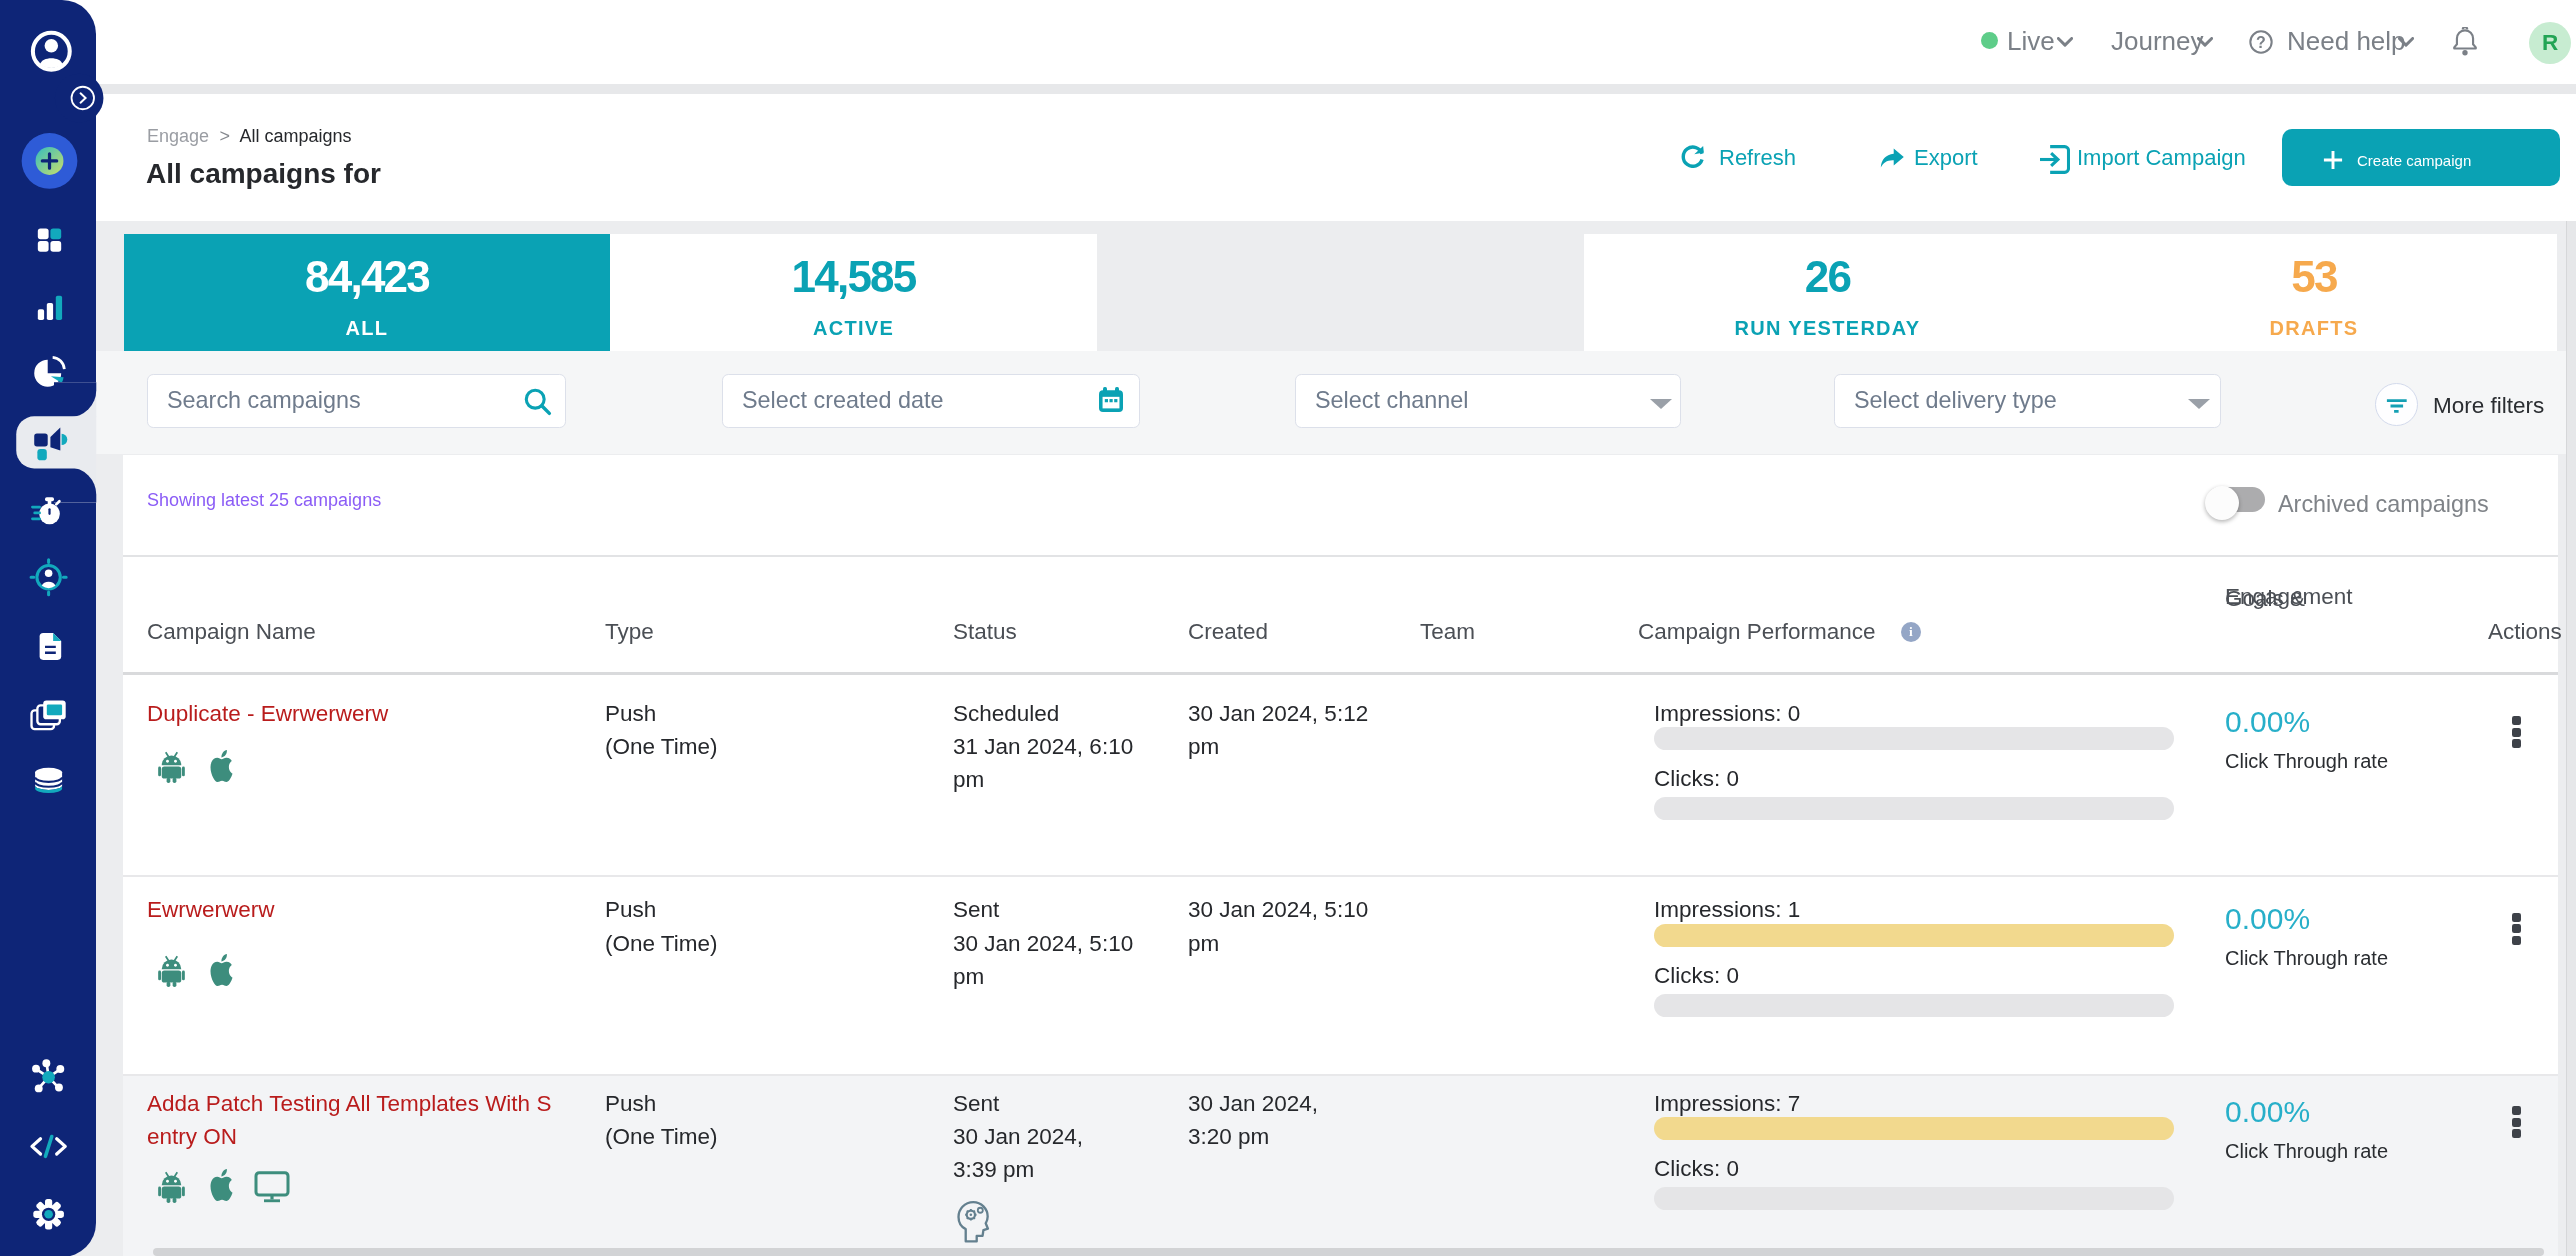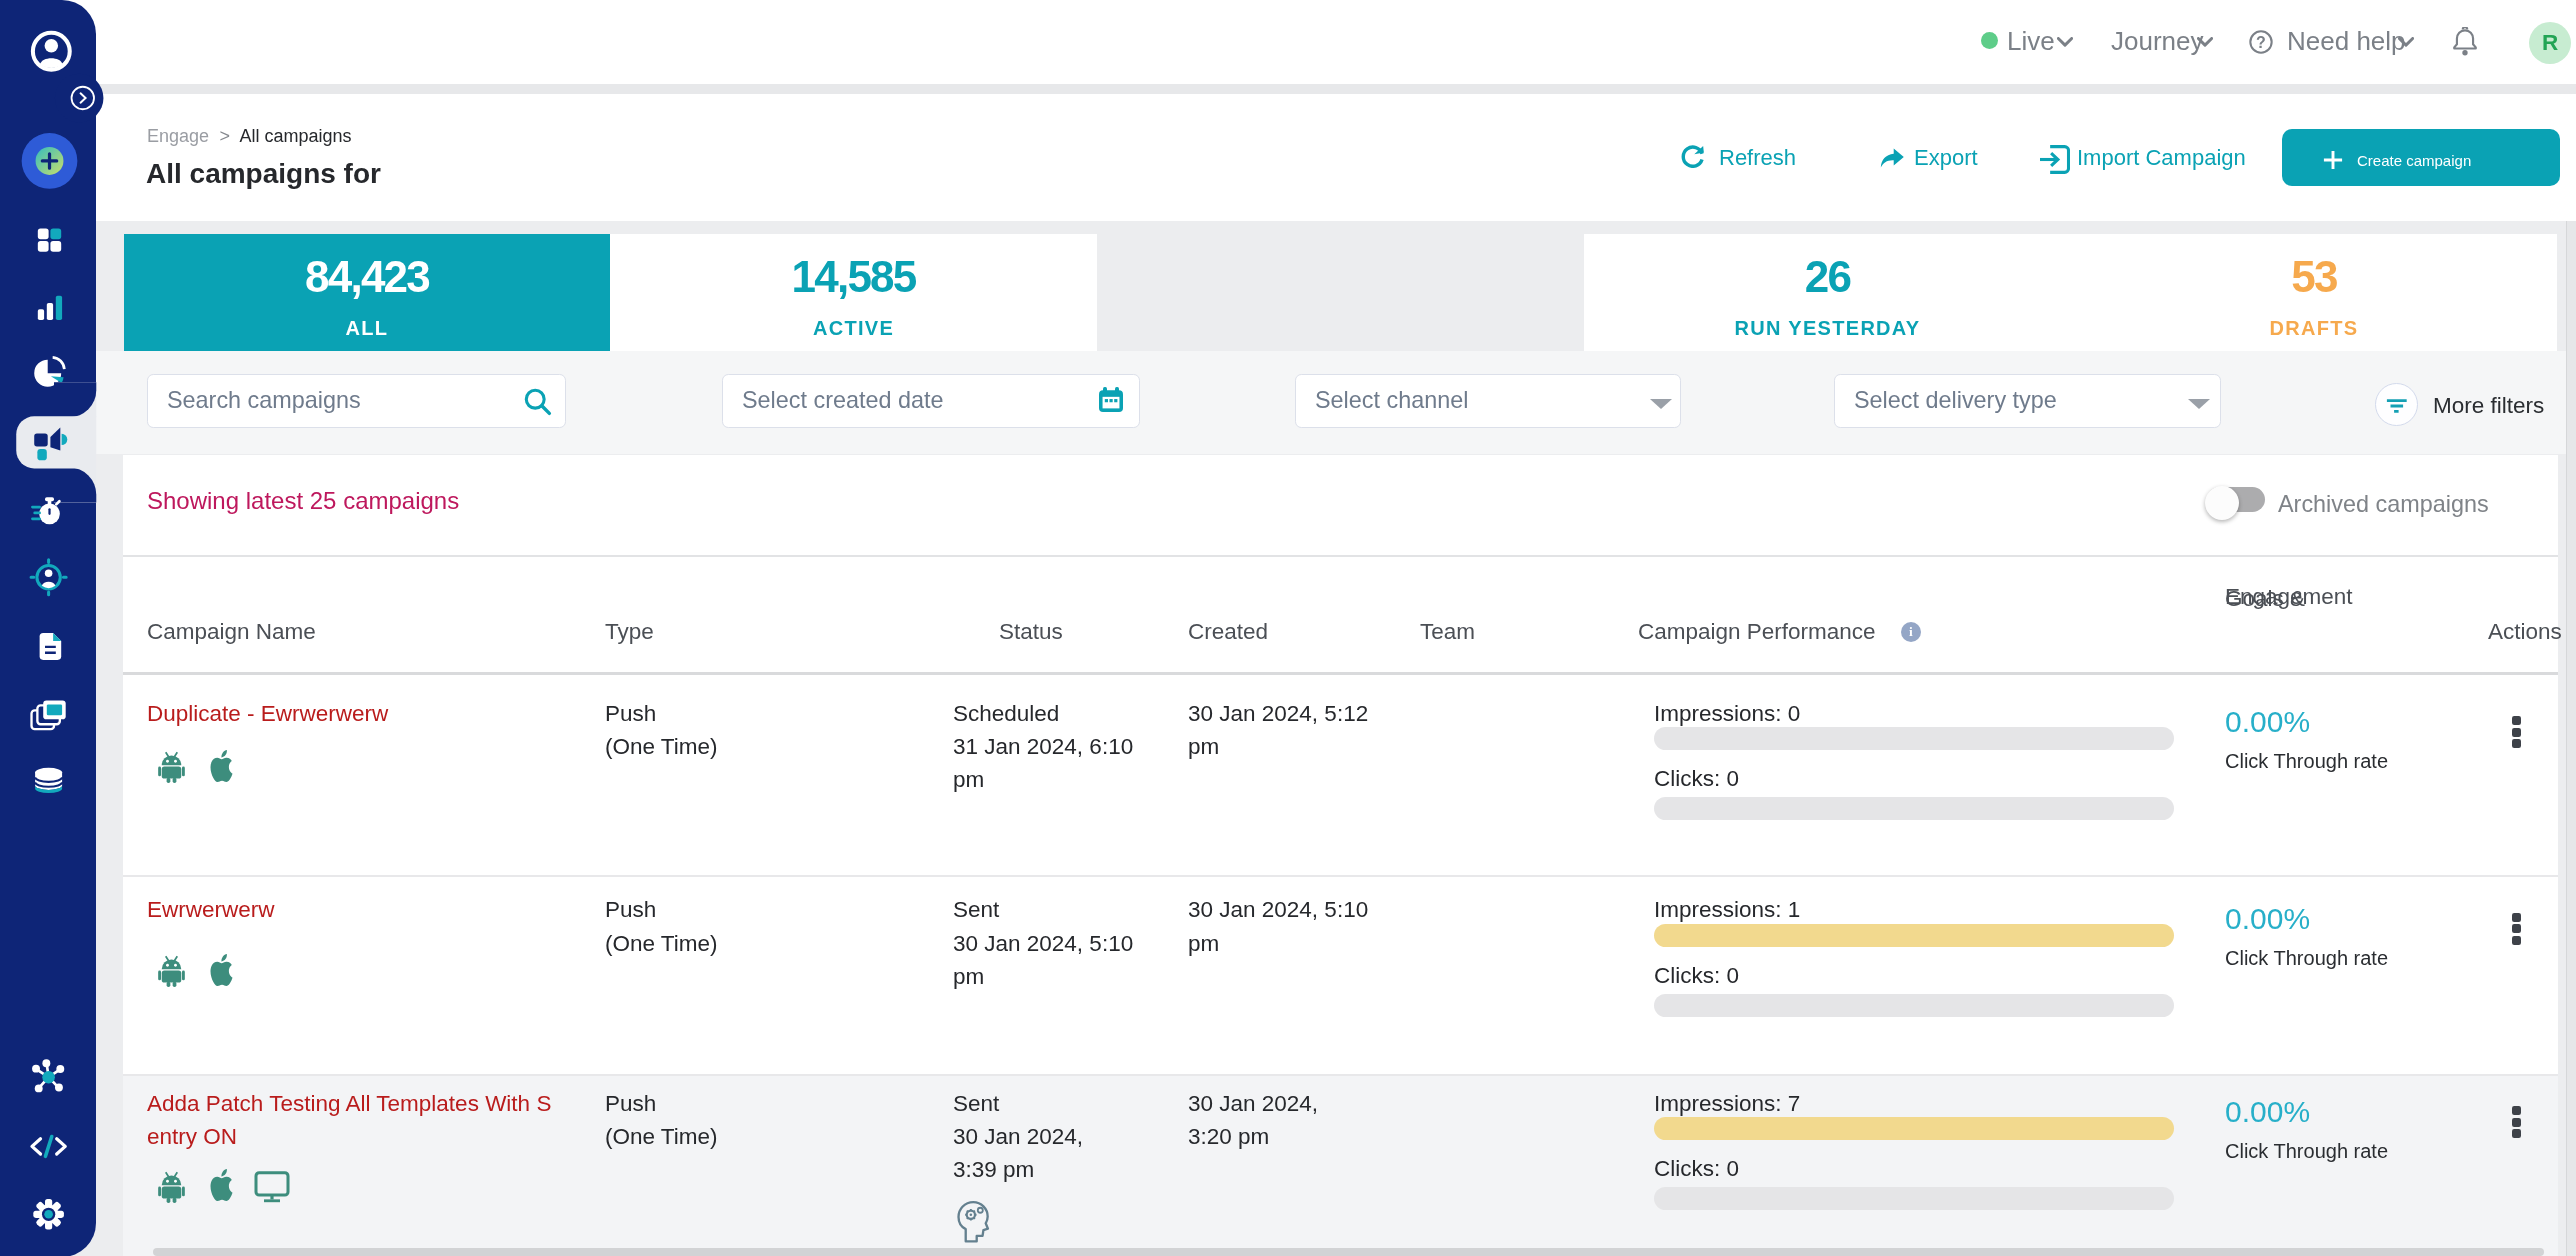--- a/index.html
+++ b/index.html
@@ -132,28 +132,28 @@
   <div class="seltri" style="left:1650px; top:399px;"></div>
   <div class="input" style="left:1834px; width:387px;"></div>
   <div class="ph" style="left:1854px; top:387px;">Select delivery type</div>
   <div class="seltri" style="left:2188px; top:399px;"></div>
   <div class="abs" style="left:2375px; top:383px; width:43px; height:43px; border-radius:50%; background:#FEFEFF; border:1.8px solid #D3DAEC;"></div>
   <svg class="abs" style="left:2386px; top:399px;" width="21.6" height="14.4" viewBox="0 0 24 16">
     <path d="M1 1.8 h22 M5 7.8 h14 M9 13.8 h5" stroke="#15A0B4" stroke-width="3.2"></path>
   </svg>
   <div class="abs" style="left:2433px; top:393px; font-size:22.5px; color:#2A2D31; line-height:26px;">More filters</div>
 
-  <div class="abs" style="left:147px; top:485px; font-size:24px; color:#be185d; line-height:31px;">Showing latest 25 campaigns</div>
+  <div class="abs" style="left:147px; top:485px; font-size:18px; color:#8b5cf6; line-height:31px;">Showing latest 25 campaigns</div>
   <div class="abs" style="left:2207px; top:487px; width:58px; height:25px; border-radius:12.6px; background:#ACACAE;"></div>
   <div class="abs" style="left:2205px; top:486px; width:34px; height:34px; border-radius:50%; background:#FCFCFC; box-shadow:0 1.8px 4.5px rgba(0,0,0,0.3);"></div>
   <div class="abs" style="left:2278px; top:491px; font-size:23.4px; color:#7F8388; line-height:27px;">Archived campaigns</div>
 
   <div class="hcol" style="left:147px; top:616px;">Campaign Name</div>
   <div class="hcol" style="left:605px; top:616px;">Type</div>
-  <div class="hcol" style="left:953px; top:616px;margin-left:46px;">Status</div>
+  <div class="hcol" style="left:953px; top:616px;">Status</div>
   <div class="hcol" style="left:1188px; top:616px;">Created</div>
   <div class="hcol" style="left:1420px; top:616px;">Team</div>
   <div class="hcol" style="left:1626px; top:616px;margin-left:12px;">Campaign Performance</div>
   <div class="abs" style="left:1901px; top:622px; width:20px; height:20px; border-radius:50%; background:#94A6C6; text-align:center;"><span style="font-size:13.5px; font-weight:700; color:#fff; line-height:20px; font-family:'Liberation Serif',serif;">i</span></div>
   <div class="hcol" style="left:2225px; top:583px;">Goals &amp;</div>
   <div class="hcol" style="left:2225px; top:581px;">Engagement</div>
   <div class="hcol" style="left:2464px; top:616px;margin-left:24px;">Actions</div>
 
   <div class="t25 link" style="left:147px; top:697px;">Duplicate - Ewrwerwerw</div>
   <svg class="abs" style="left:158px; top:751px;" width="27" height="32" viewBox="0 0 30 36">

